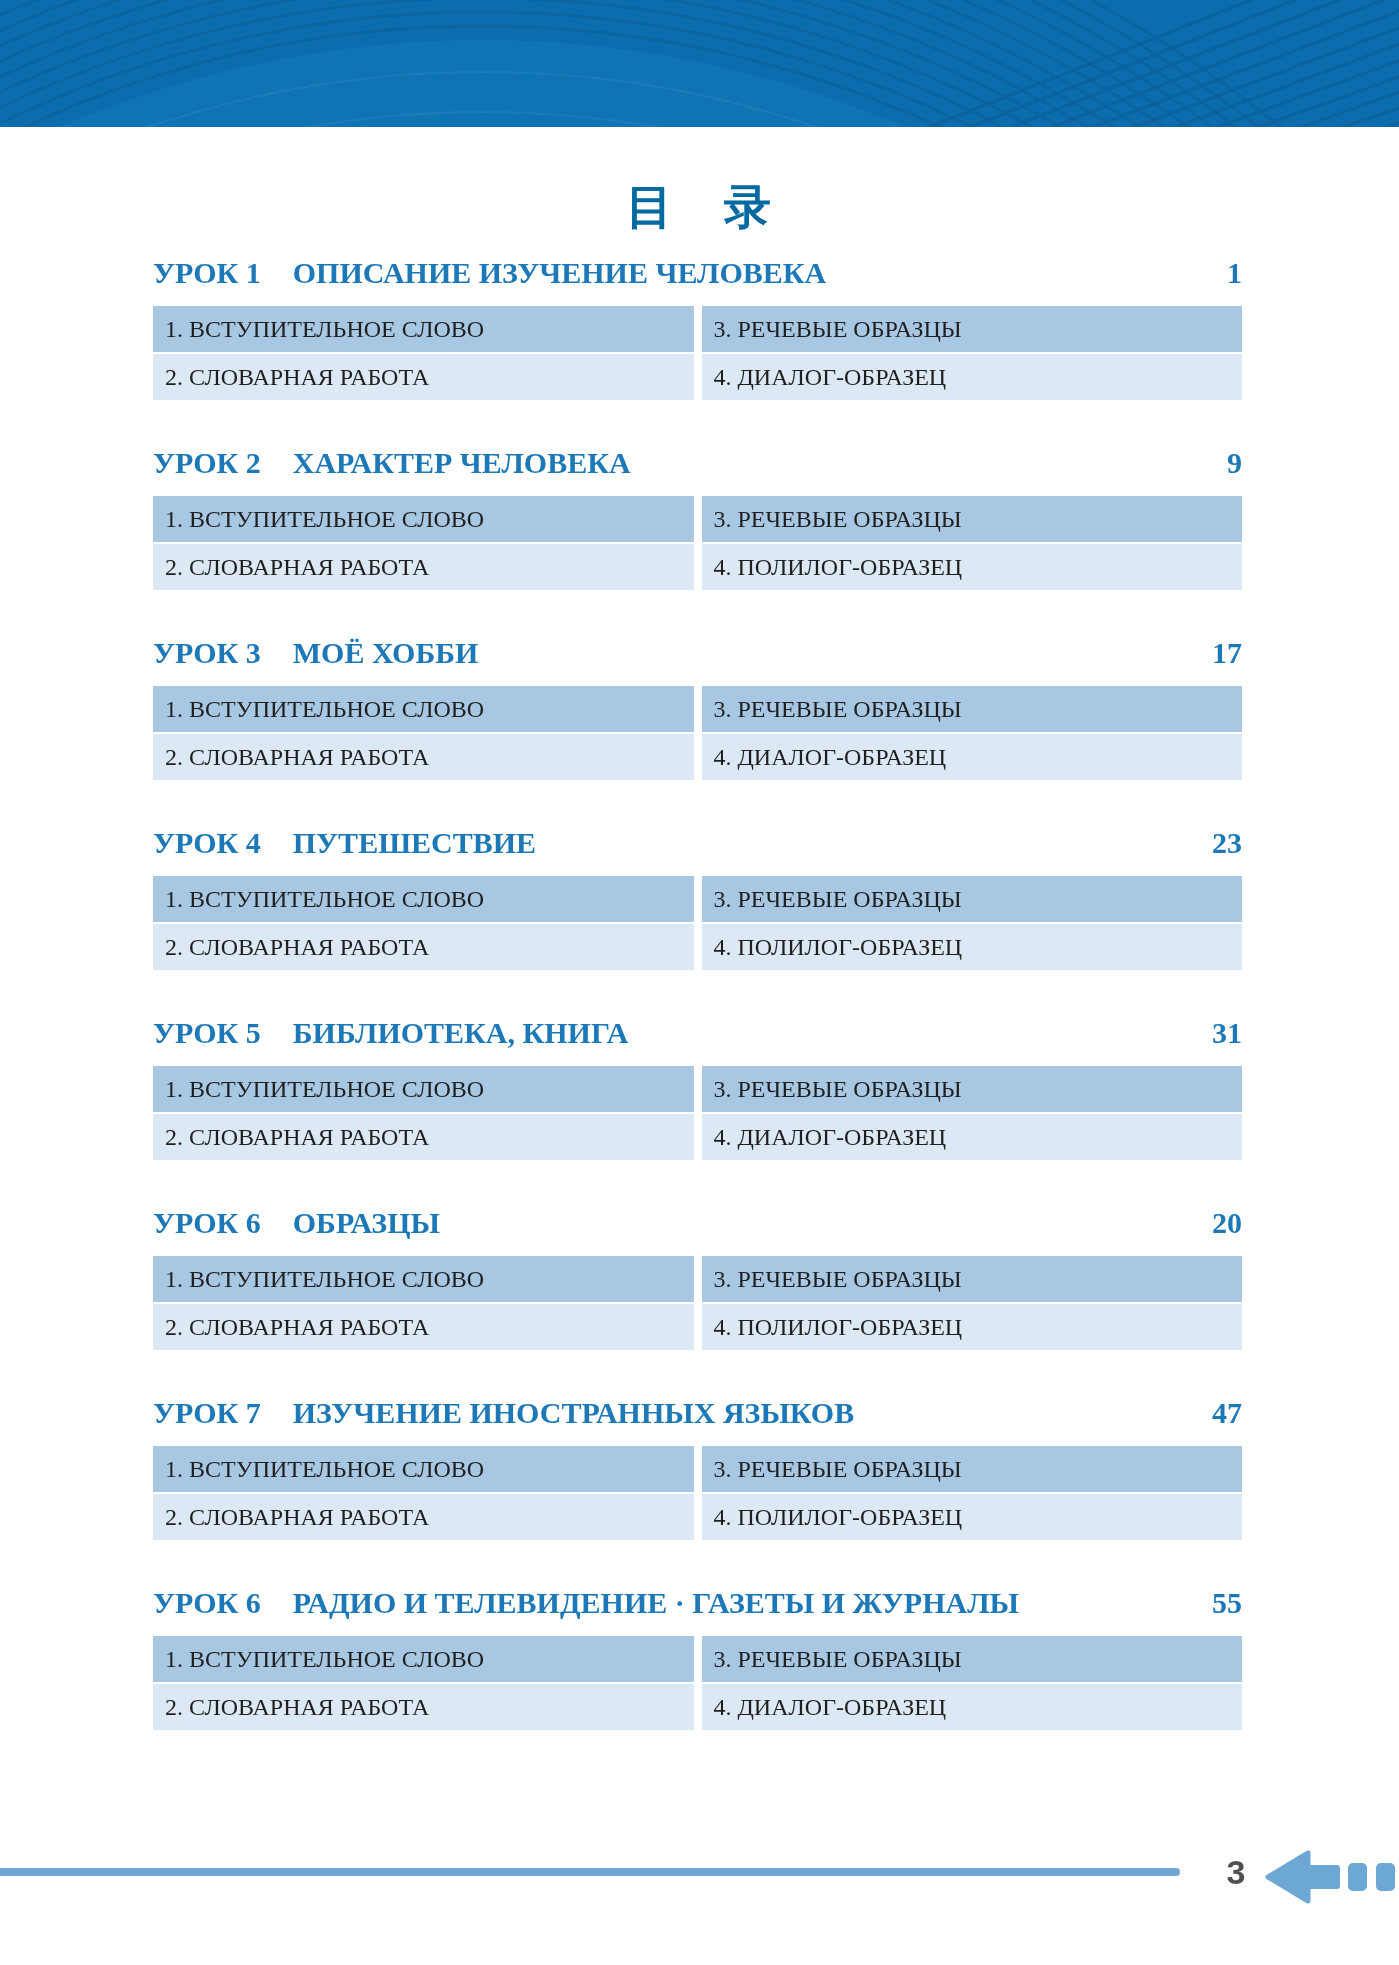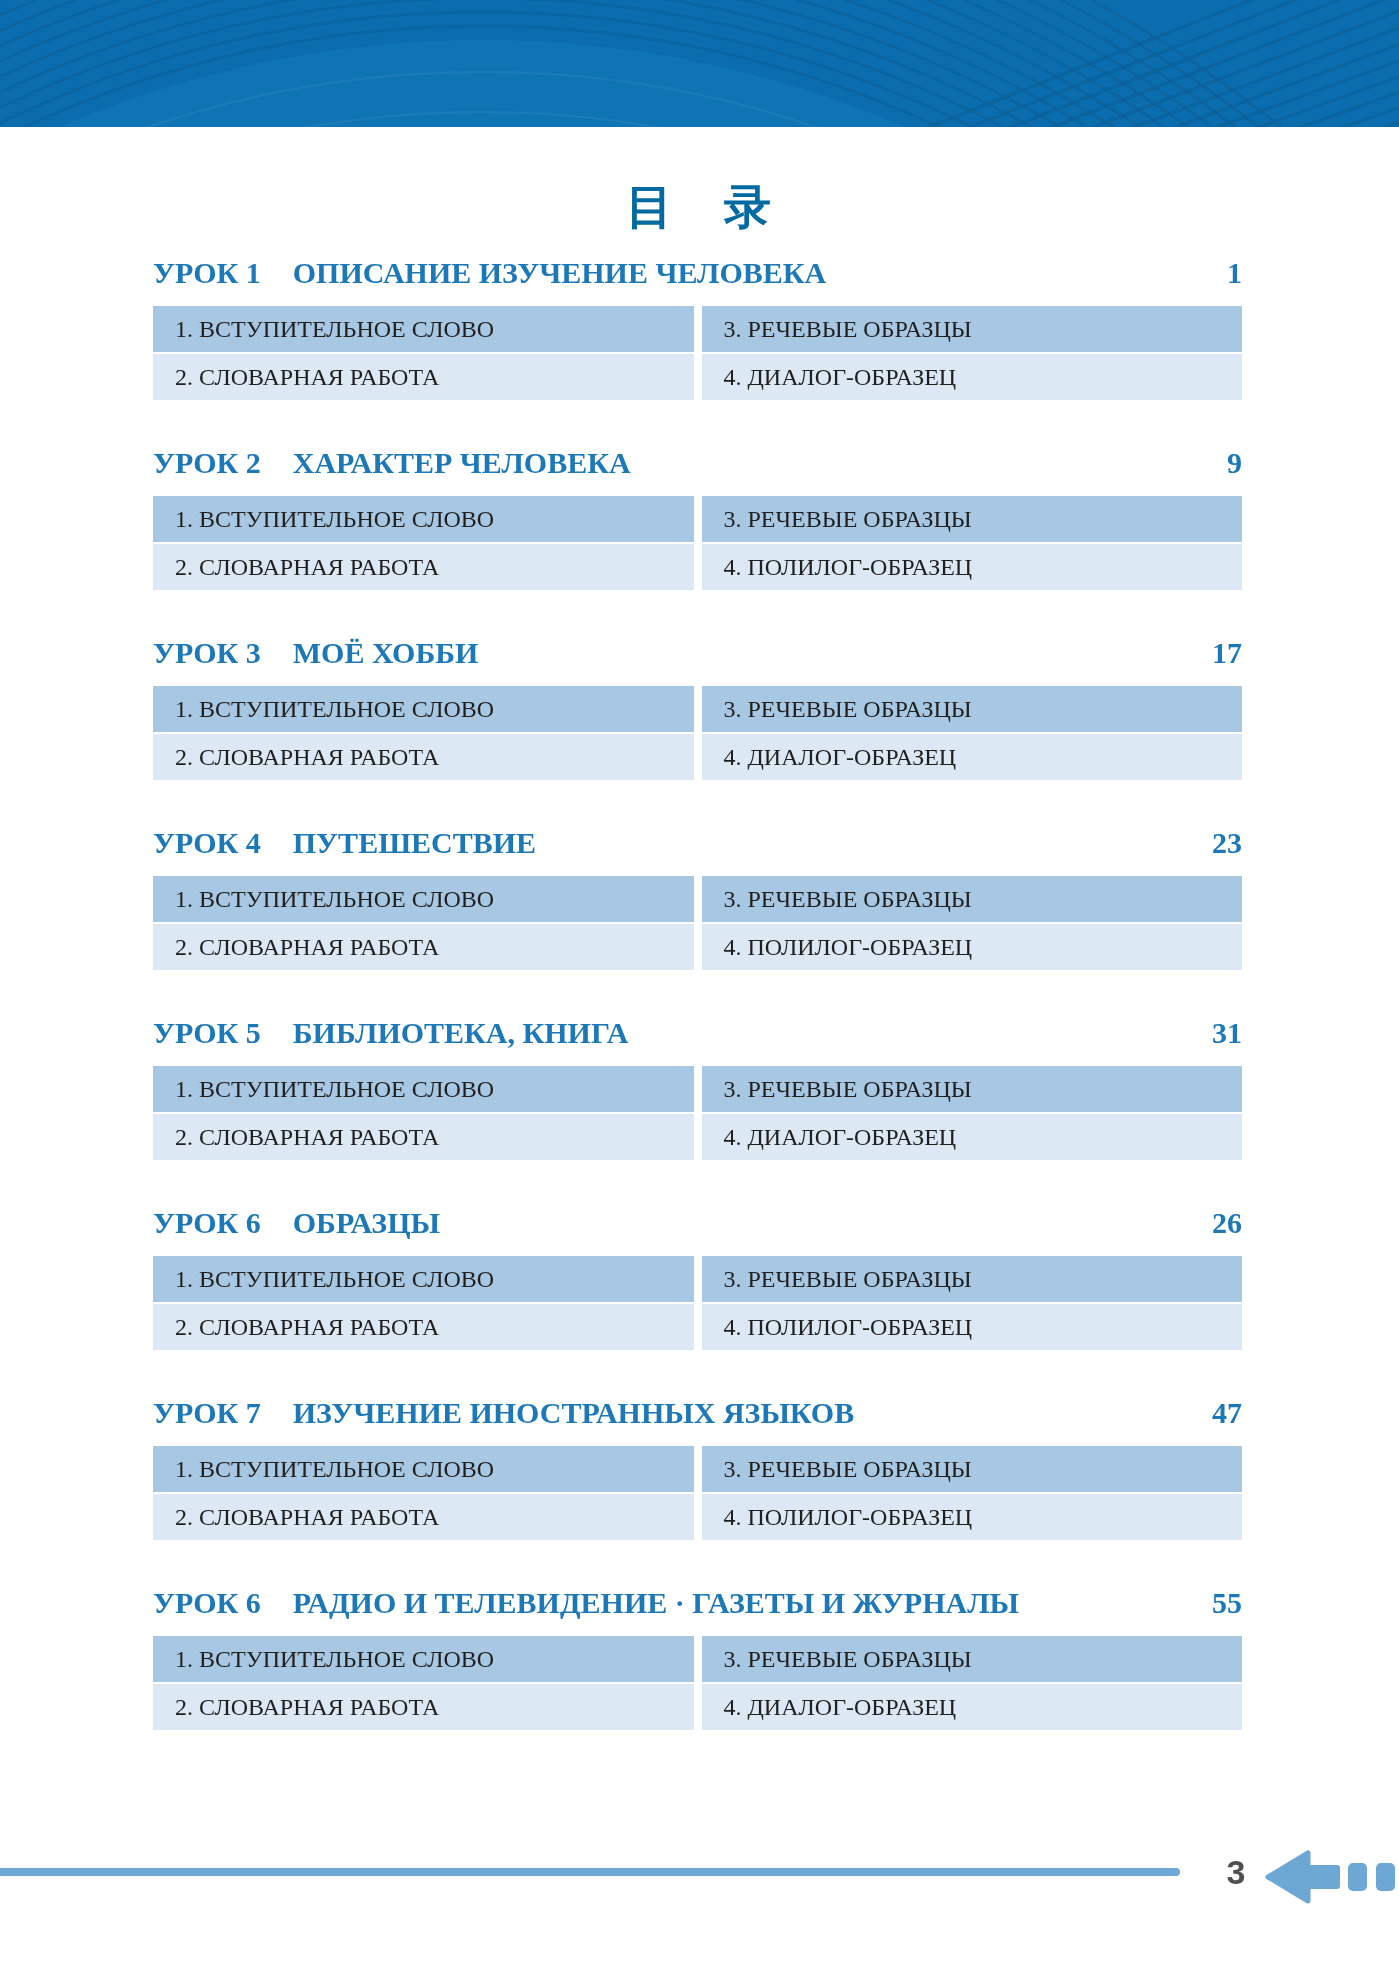--- a/index.html
+++ b/index.html
@@ -58,21 +58,21 @@
   .lesson-grid {
     display: grid;
     grid-template-columns: 1fr 1fr;
     column-gap: 8px;
     row-gap: 2px;
   }
   .cell {
     height: 46px;
     display: flex;
     align-items: center;
-    padding-left: 22px;
+    padding-left: 12px;
     font-size: 24px;
     color: #1f1f1f;
     white-space: nowrap;
     overflow: hidden;
   }
   .cell.r1 { background: #a7c7e2; }
   .cell.r2 { background: #dce9f4; }
 
   
   .footer-rule {
@@ -223,21 +223,21 @@
         <div class="cell r1">3. РЕЧЕВЫЕ ОБРАЗЦЫ</div>
         <div class="cell r2">2. СЛОВАРНАЯ РАБОТА</div>
         <div class="cell r2">4. ДИАЛОГ-ОБРАЗЕЦ</div>
       </div>
     </div>
 
     <div class="lesson-block">
       <div class="lesson-heading">
         <span class="lesson-label">УРОК 6</span>
         <span class="lesson-title">ОБРАЗЦЫ</span>
-        <span class="lesson-page">26</span>
+        <span class="lesson-page">20</span>
       </div>
       <div class="lesson-grid">
         <div class="cell r1">1. ВСТУПИТЕЛЬНОЕ СЛОВО</div>
         <div class="cell r1">3. РЕЧЕВЫЕ ОБРАЗЦЫ</div>
         <div class="cell r2">2. СЛОВАРНАЯ РАБОТА</div>
         <div class="cell r2">4. ПОЛИЛОГ-ОБРАЗЕЦ</div>
       </div>
     </div>
 
     <div class="lesson-block">

